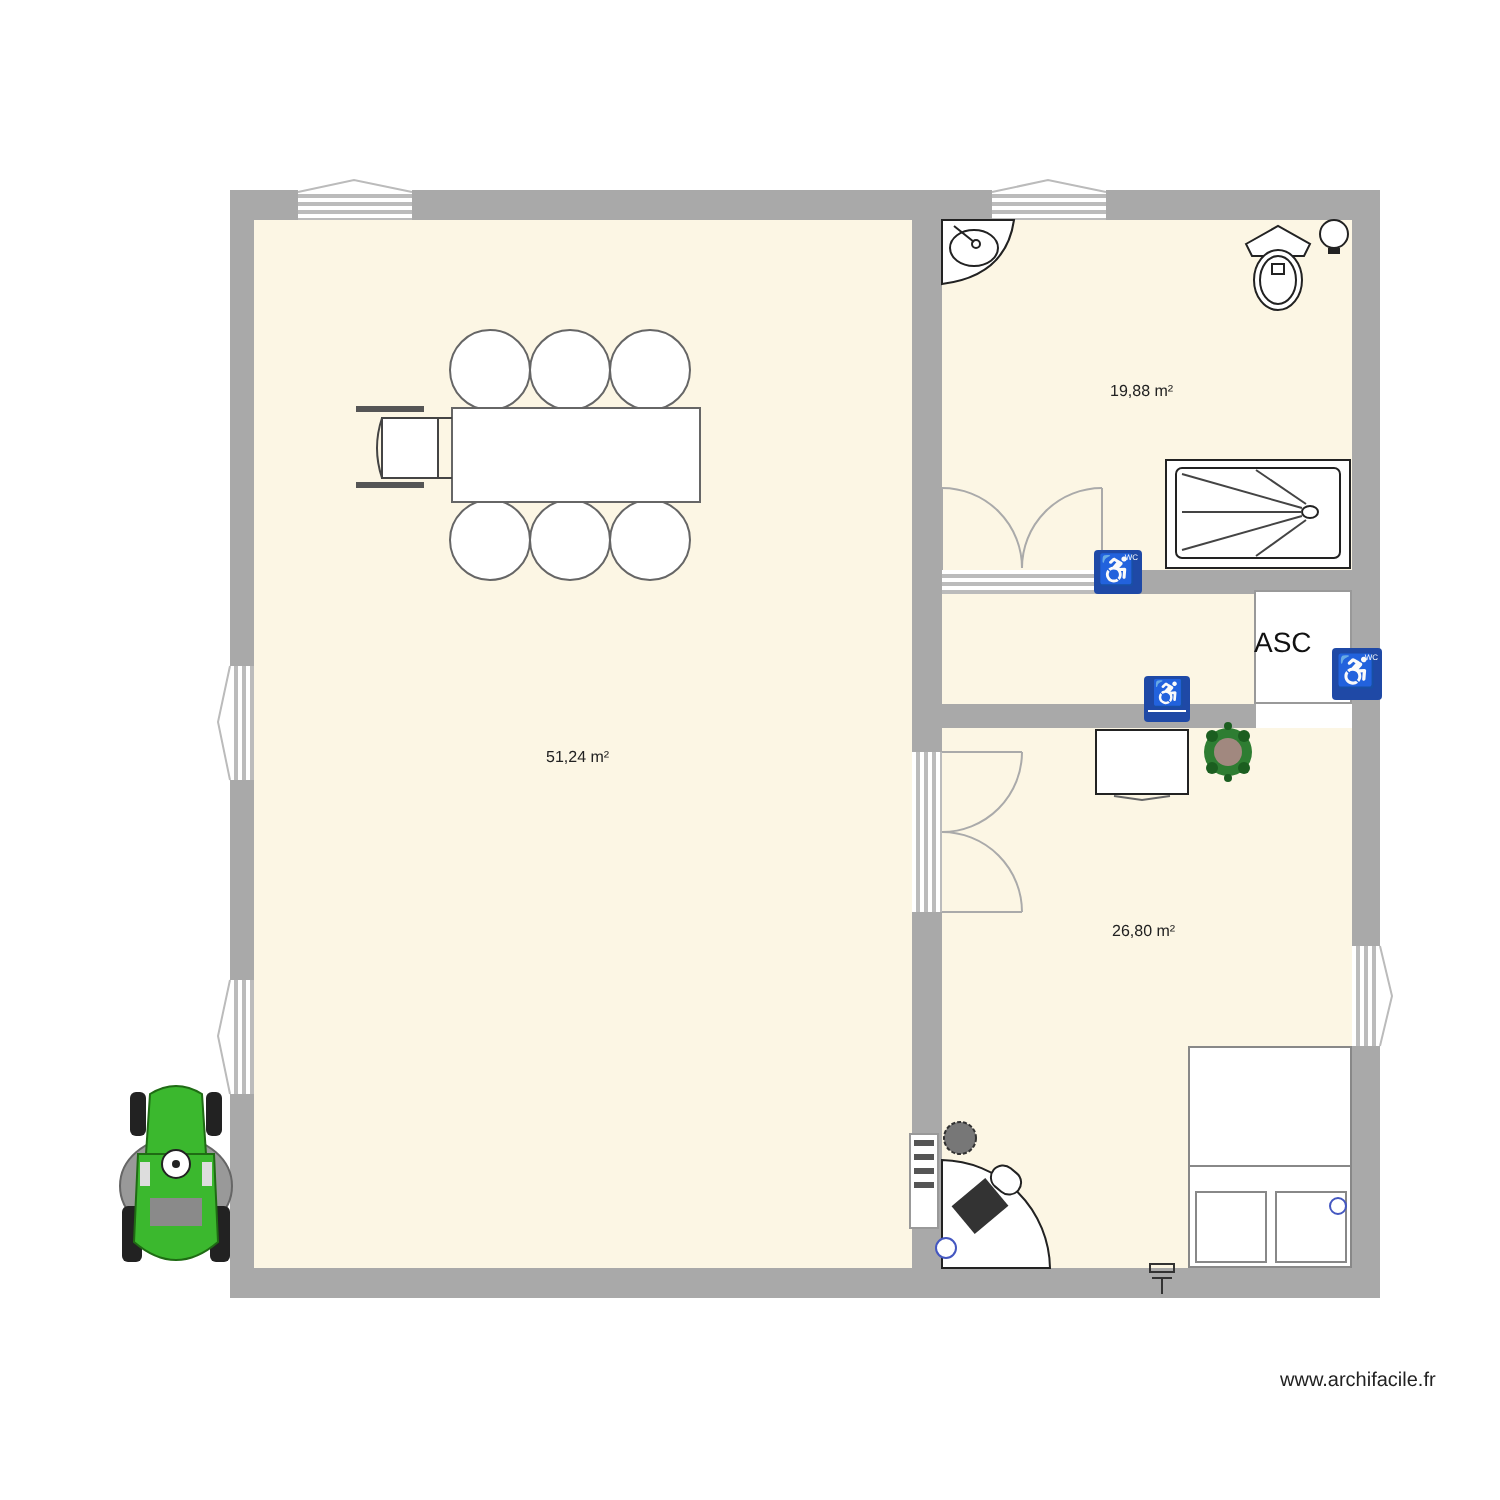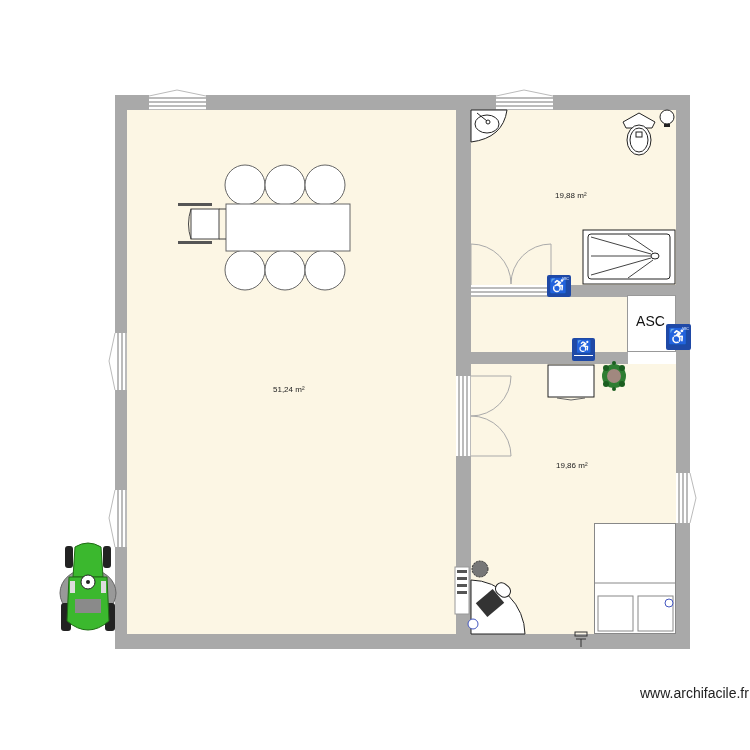--- a/index.html
+++ b/index.html
@@ -100,21 +100,21 @@
   <rect x="5" y="4" width="82" height="45" rx="3" fill="#fff" stroke="#222"></rect>
   <ellipse cx="72" cy="26" rx="4" ry="3" fill="none" stroke="#222"></ellipse>
   <line x1="8" y1="7" x2="68" y2="24" stroke="#444"></line>
   <line x1="8" y1="26" x2="68" y2="26" stroke="#444"></line>
   <line x1="8" y1="45" x2="68" y2="28" stroke="#444"></line>
   <line x1="45" y1="5" x2="70" y2="22" stroke="#444"></line>
   <line x1="45" y1="48" x2="70" y2="30" stroke="#444"></line>
 </svg>
 
 <div class="abs" style="left:627px;top:295px;width:47px;height:55px;background:#fff;border:1px solid #999;"></div>
-<div class="abs" style="left:627px;top:313px;width:47px;text-align:center;font-size:14px;color:#111;">ASC</div>
+<div class="abs" style="left:627px;top:313px;width:47px;text-align:left;font-size:14px;color:#111;">ASC</div>
 
 <div class="hc" style="left:547px;top:275px;width:24px;height:22px;">
   <span style="position:absolute;left:2px;top:2px;font-size:15px;color:#fff;line-height:18px;">♿</span>
   <span style="position:absolute;right:2px;top:1px;font-size:4px;color:#fff;">WC</span>
 </div>
 <div class="hc" style="left:666px;top:324px;width:25px;height:26px;">
   <span style="position:absolute;left:2px;top:4px;font-size:16px;color:#fff;line-height:18px;">♿</span>
   <span style="position:absolute;right:2px;top:2px;font-size:4px;color:#fff;">WC</span>
 </div>
 <div class="hc" style="left:572px;top:338px;width:23px;height:23px;">
@@ -169,17 +169,17 @@
   <rect x="48" y="62" width="10" height="28" rx="3" fill="#222"></rect>
   <path d="M18,6 Q31,-2 44,6 L46,36 L16,36 Z" fill="#3bb82e" stroke="#1f6b14"></path>
   <path d="M12,36 L50,36 L52,80 Q31,98 10,80 Z" fill="#3bb82e" stroke="#1f6b14"></path>
   <rect x="18" y="58" width="26" height="14" fill="#8a8a8a"></rect>
   <circle cx="31" cy="41" r="7" fill="#fff" stroke="#222"></circle>
   <circle cx="31" cy="41" r="2" fill="#222"></circle>
   <rect x="13" y="40" width="5" height="12" fill="#ddd"></rect>
   <rect x="44" y="40" width="5" height="12" fill="#ddd"></rect>
 </svg>
 
-<div class="label" style="left:273px;top:385px;">51,24 m²</div>
+<div class="label" style="left:273px;top:374px;">51,24 m²</div>
 <div class="label" style="left:555px;top:191px;">19,88 m²</div>
-<div class="label" style="left:556px;top:461px;">19,86 m²</div>
+<div class="label" style="left:556px;top:461px;">26,80 m²</div>
 
-<div class="abs" style="left:640px;top:685px;font-size:14px;color:#222;">www.archifacile.fr</div>
+<div class="abs" style="left:640px;top:685px;font-size:10px;color:#222;">www.archifacile.fr</div>
 
 </body></html>

